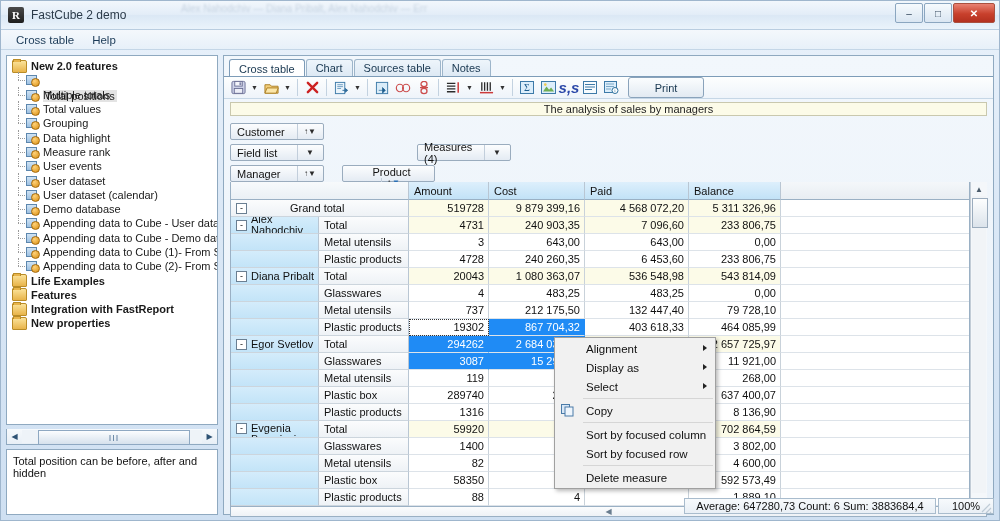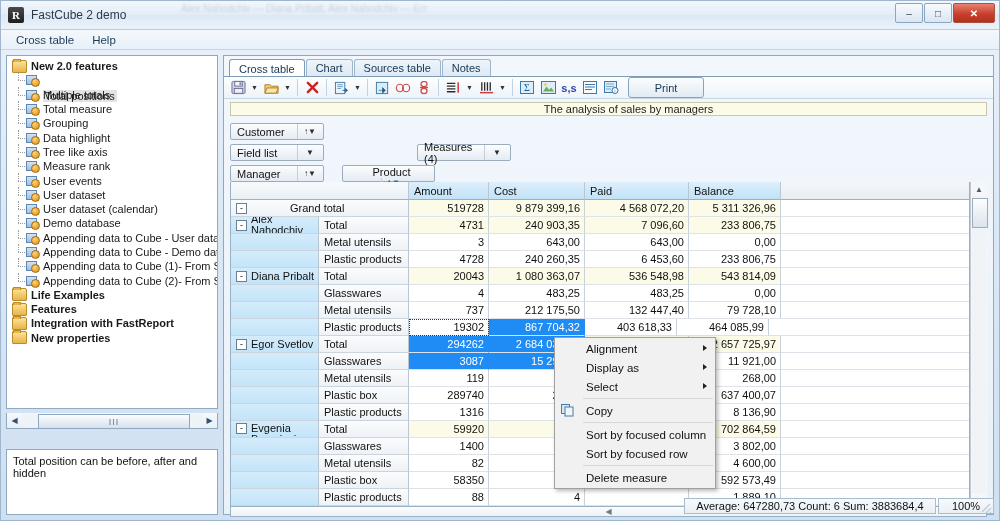--- a/index.html
+++ b/index.html
@@ -104,21 +104,21 @@
     color:#2e5274;font-size:8px;}
   .hscroll .track{flex:1;height:13px;background:#eef3f8;position:relative;}
   .hscroll .thumb{
     position:absolute;left:16px;width:150px;height:13px;
     background:linear-gradient(180deg,#fbfdff,#d6e1ec);
     border:1px solid #8ea8c2;display:flex;align-items:center;justify-content:center;
     color:#5a7b9b;font-size:9px;letter-spacing:1px;
   }
   .hintbox{
     height:66px;background:#fff;border:1px solid #8fa9c0;padding:5px 6px;
-    color:#111;font-size:11px;box-sizing:border-box;margin-top:16px;
+    color:#111;font-size:11px;box-sizing:border-box;
   }
   
   .rightpane{
     flex:1;display:flex;flex-direction:column;
     background:linear-gradient(180deg,#f2f7fc,#e9f1f9);
     border:1px solid #8fa9c0;box-sizing:border-box;
   }
   .tabs{display:flex;height:19px;padding-left:5px;padding-top:3px;background:transparent;}
   .tab{
     padding:2px 9px 1px 9px;font-size:11px;color:#17364f;
@@ -298,45 +298,37 @@
                 <span class="c2"></span>
               </span>
               <span class="lbl">Multiple totals</span>
             </div>
             <div class="node">
               <span class="dash"></span>
               <span class="cubeicon">
                 <span class="c1"></span>
                 <span class="c2"></span>
               </span>
-              <span class="lbl">Total measure</span>
+              <span class="lbl">Total values</span>
             </div>
             <div class="node">
               <span class="dash"></span>
               <span class="cubeicon">
                 <span class="c1"></span>
                 <span class="c2"></span>
               </span>
               <span class="lbl">Grouping</span>
             </div>
             <div class="node">
               <span class="dash"></span>
               <span class="cubeicon">
                 <span class="c1"></span>
                 <span class="c2"></span>
               </span>
               <span class="lbl">Data highlight</span>
-            </div>
-            <div class="node">
-              <span class="dash"></span>
-              <span class="cubeicon">
-                <span class="c1"></span>
-                <span class="c2"></span>
-              </span>
-              <span class="lbl">Tree like axis</span>
             </div>
             <div class="node">
               <span class="dash"></span>
               <span class="cubeicon">
                 <span class="c1"></span>
                 <span class="c2"></span>
               </span>
               <span class="lbl">Measure rank</span>
             </div>
             <div class="node">
@@ -515,21 +507,21 @@
               <text x="7" y="10" font-size="10" text-anchor="middle" fill="#1d5d8e" font-family="Liberation Serif, serif">Σ</text>
             </svg>
         </div>
         <div class="tb">
           <svg width="15" height="13" viewBox="0 0 15 13">
               <rect x="0.5" y="0.5" width="14" height="12" fill="#dceefb" stroke="#3d7aa8"></rect>
               <path d="M2 10.5l3.5-5 2.6 3.3 2-2.2 3 3.9z" fill="#6fae55"></path>
               <circle cx="4.3" cy="3.6" r="1.3" fill="#f0c94a"></circle>
             </svg>
         </div>
-        <div class="tb" style="color:#2a47a8;font-weight:bold;font-size:11px;">s,s</div>
+        <div class="tb" style="color:#2a47a8;font-weight:bold;font-style:italic;font-size:15px;">s,s</div>
         <div class="tb">
           <svg width="14" height="13" viewBox="0 0 14 13">
               <rect x="0.5" y="0.5" width="13" height="12" fill="#f6fbfe" stroke="#3d7aa8"></rect>
               <path d="M2 3.5h10M2 6h10M2 8.5h7" stroke="#3d7aa8" stroke-width="1.2"></path>
             </svg>
         </div>
         <div class="tb">
           <svg width="15" height="13" viewBox="0 0 15 13">
               <rect x="0.5" y="0.5" width="12" height="11" fill="#dceefb" stroke="#3d7aa8"></rect>
               <path d="M2 3h8M2 5.5h8M2 8h5" stroke="#7aa8c8"></path>
@@ -651,21 +643,21 @@
                 <div class="cell num" style="width: 96px;">212 175,50</div>
                 <div class="cell num" style="width: 104px;">132 447,40</div>
                 <div class="cell num" style="width: 92px;">79 728,10</div>
                 <div class="filler"></div>
               </div>
               <div class="drow">
                 <div class="rowhdr " style="width: 88px; background: linear-gradient(rgb(212, 236, 251), rgb(195, 228, 248));"></div>
                 <div class="rowhdr" style="width: 90px;">Plastic products</div>
                 <div class="cell num focus" style="width: 80px;">19302</div>
                 <div class="cell num sel" style="width: 96px;">867 704,32</div>
-                <div class="cell num" style="width: 92px;">403 618,33</div>
+                <div class="cell num" style="width: 104px;">403 618,33</div>
                 <div class="cell num" style="width: 92px;">464 085,99</div>
                 <div class="filler"></div>
               </div>
               <div class="drow">
                 <div class="rowhdr mgr" style="width: 88px;">
                   <span class="expander">-</span>
                   <span style="line-height: 11px;">Egor Svetlov</span>
                 </div>
                 <div class="rowhdr" style="width: 90px;">Total</div>
                 <div class="cell num total sel" style="width: 80px;">294262</div>

